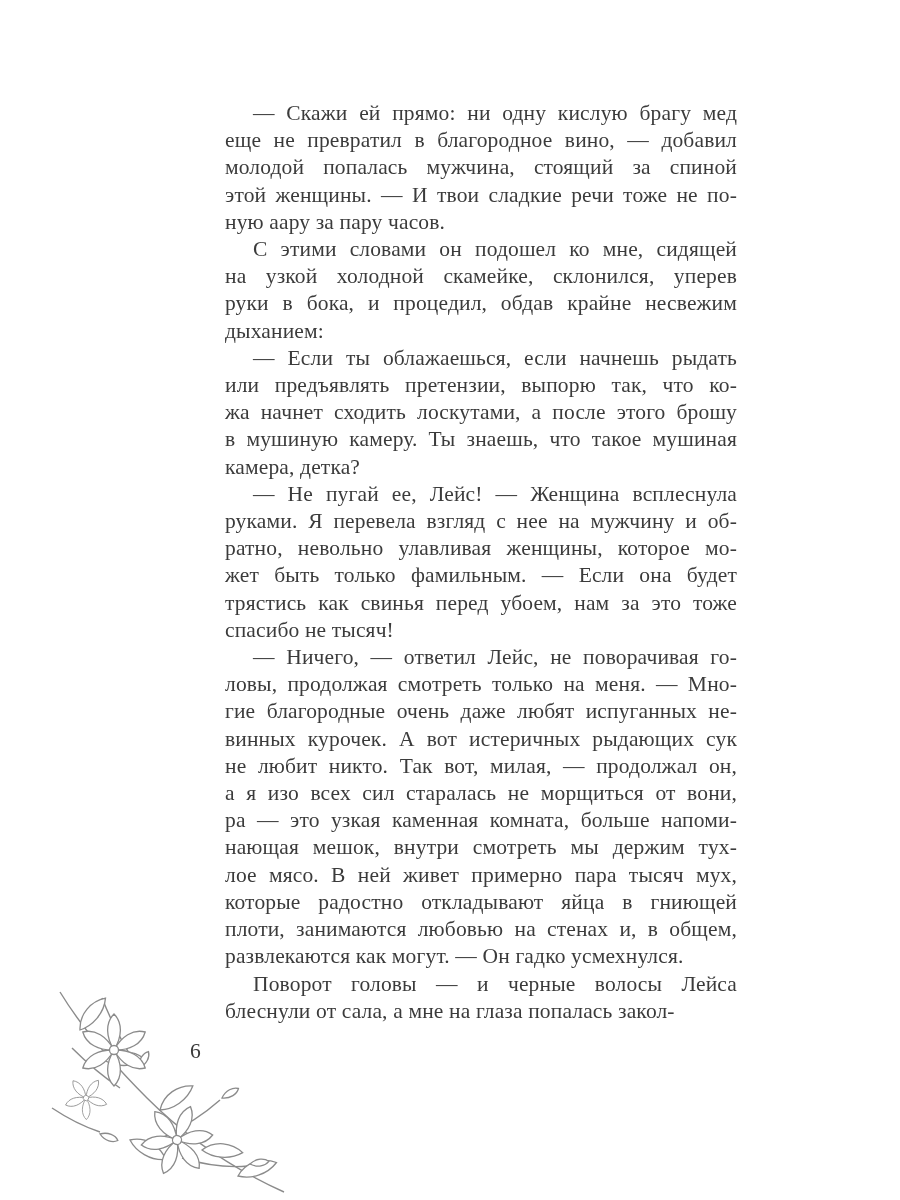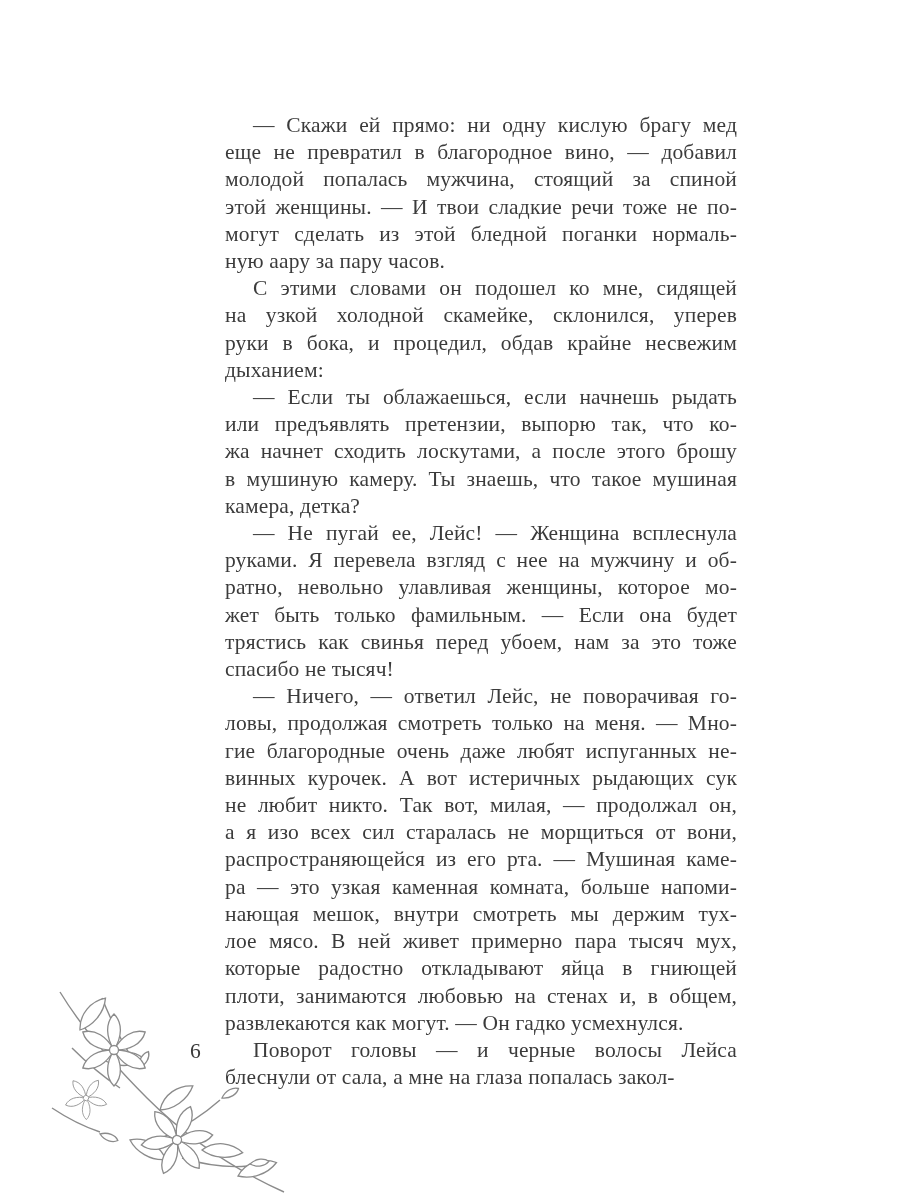--- a/index.html
+++ b/index.html
@@ -12,21 +12,21 @@
     width: 900px;
     height: 1200px;
     background: #ffffff;
     overflow: hidden;
     font-family: "Liberation Serif", "DejaVu Serif", serif;
     color: #3b3b3b;
   }
   .text-block {
     position: absolute;
     left: 225px;
-    top: 112px;
+    top: 100px;
     width: 512px;
     font-size: 21.5px;
     line-height: 27.2px;
     letter-spacing: 0.15px;
   }
   .line {
     white-space: nowrap;
     text-align: justify;
     text-align-last: justify;
   }
@@ -112,21 +112,20 @@
     </svg>
   </div>
 
   <div class="page-number">6</div>
 
   <div class="text-block" id="text-block">
       <div class="line first">— Скажи ей прямо: ни одну кислую брагу мед</div>
       <div class="line">еще не превратил в благородное вино, — добавил</div>
       <div class="line">молодой попалась мужчина, стоящий за спиной</div>
       <div class="line">этой женщины. — И твои сладкие речи тоже не по-</div>
-      <div class="line">могут сделать из этой бледной поганки нормаль-</div>
       <div class="line last">ную аару за пару часов.</div>
       <div class="line first">С этими словами он подошел ко мне, сидящей</div>
       <div class="line">на узкой холодной скамейке, склонился, уперев</div>
       <div class="line">руки в бока, и процедил, обдав крайне несвежим</div>
       <div class="line last">дыханием:</div>
       <div class="line first">— Если ты облажаешься, если начнешь рыдать</div>
       <div class="line">или предъявлять претензии, выпорю так, что ко-</div>
       <div class="line">жа начнет сходить лоскутами, а после этого брошу</div>
       <div class="line">в мушиную камеру. Ты знаешь, что такое мушиная</div>
       <div class="line last">камера, детка?</div>
@@ -135,21 +134,20 @@
       <div class="line">ратно, невольно улавливая женщины, которое мо-</div>
       <div class="line">жет быть только фамильным. — Если она будет</div>
       <div class="line">трястись как свинья перед убоем, нам за это тоже</div>
       <div class="line last">спасибо не тысяч!</div>
       <div class="line first">— Ничего, — ответил Лейс, не поворачивая го-</div>
       <div class="line">ловы, продолжая смотреть только на меня. — Мно-</div>
       <div class="line">гие благородные очень даже любят испуганных не-</div>
       <div class="line">винных курочек. А вот истеричных рыдающих сук</div>
       <div class="line">не любит никто. Так вот, милая, — продолжал он,</div>
       <div class="line">а я изо всех сил старалась не морщиться от вони,</div>
-      <div class="line">распространяющейся из его рта. — Мушиная каме-</div>
       <div class="line">ра — это узкая каменная комната, больше напоми-</div>
       <div class="line">нающая мешок, внутри смотреть мы держим тух-</div>
       <div class="line">лое мясо. В ней живет примерно пара тысяч мух,</div>
       <div class="line">которые радостно откладывают яйца в гниющей</div>
       <div class="line">плоти, занимаются любовью на стенах и, в общем,</div>
       <div class="line last">развлекаются как могут. — Он гадко усмехнулся.</div>
       <div class="line first">Поворот головы — и черные волосы Лейса</div>
       <div class="line last">блеснули от сала, а мне на глаза попалась закол-</div>
     </div>
 

